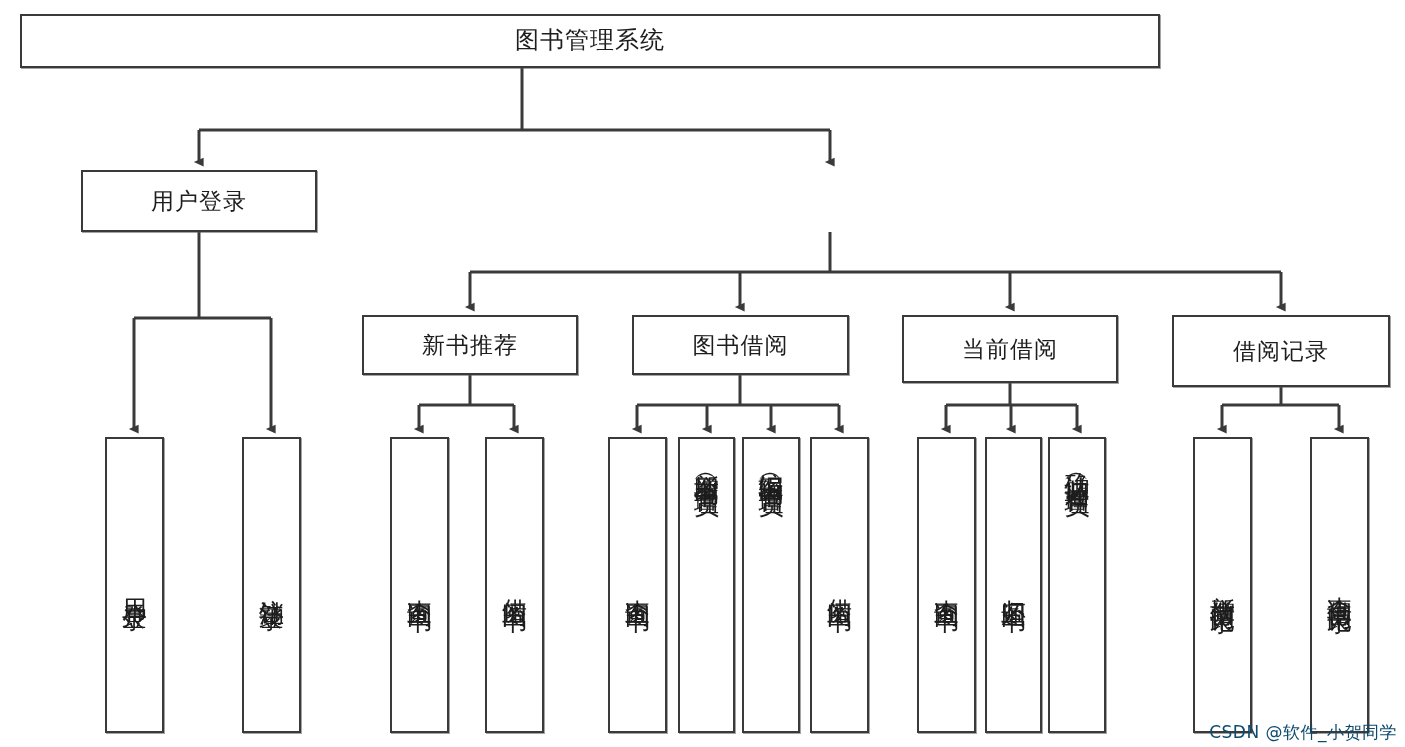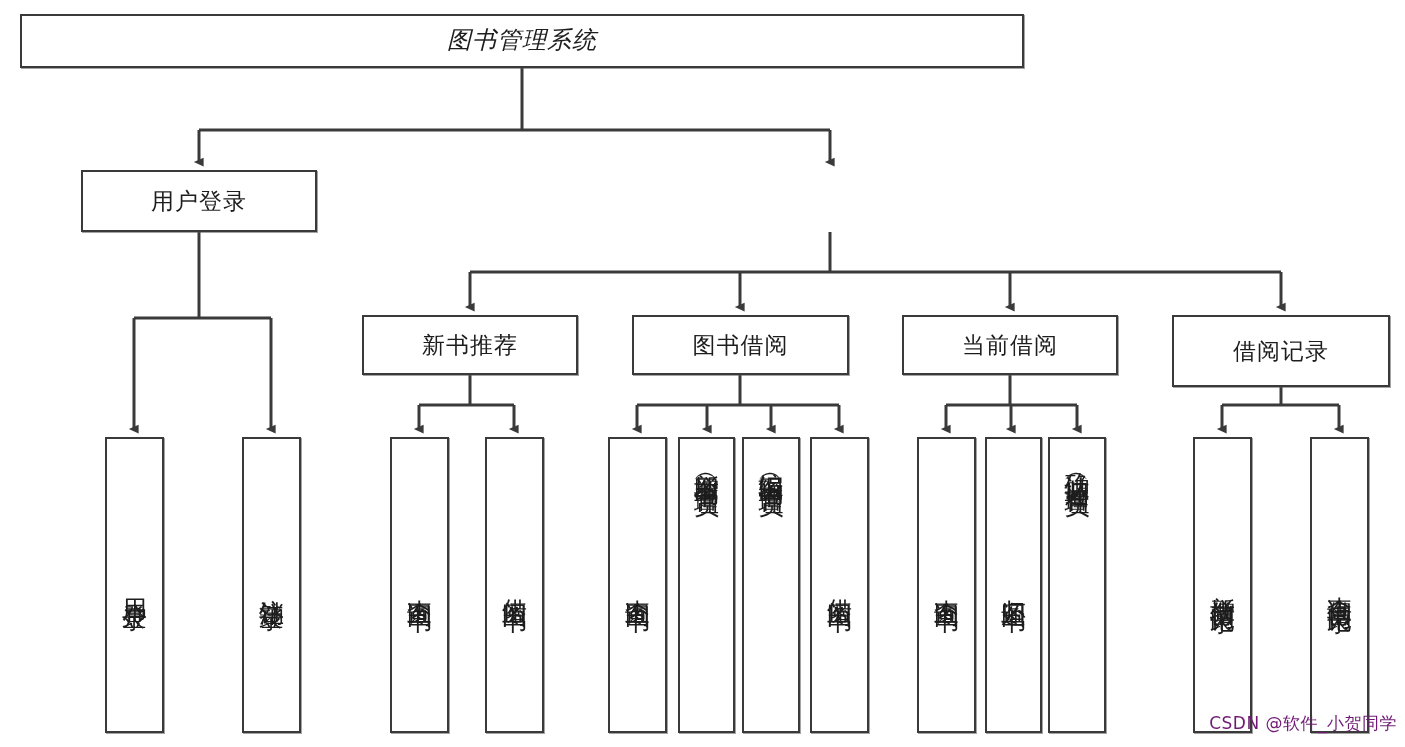--- a/index.html
+++ b/index.html
@@ -38,23 +38,23 @@
     text-orientation:upright;
     font-size:25px;
     letter-spacing:3px;
     line-height:1;
     white-space:pre;
   }
   .node.v.mid{align-items:center;padding-top:0;}
 
   #watermark{
     position:absolute;
-    right:8px;bottom:12px;
+    right:8px;bottom:3px;
     font-size:17px;
-    color:#701a75;
+    color:#0c4a6e;
     letter-spacing:.5px;
     white-space:nowrap;
   }
 </style>
 </head>
 <body>
 
 <div id="canvas">
 
   <svg class="edges" viewBox="0 0 1405 747">
@@ -100,35 +100,35 @@
       <path d="M1011,405 L1011,429" marker-end="url(#ar)"></path>
       <path d="M1077,405 L1077,429" marker-end="url(#ar)"></path>
 
       <path d="M1281,375 L1281,405"></path>
       <path d="M1222,405 L1339,405"></path>
       <path d="M1222,405 L1222,429" marker-end="url(#ar)"></path>
       <path d="M1339,405 L1339,429" marker-end="url(#ar)"></path>
     </g>
   </svg>
 
-  <div class="node root h" style="left:20px;top:14px;width:1004px;height:54px;font-style:italic;">
+  <div class="node root h" style="left:20px;top:14px;width:1140px;height:54px;">
     <span class="lbl">图书管理系统</span>
   </div>
 
   <div class="node h" style="left:81px;top:170px;width:236px;height:62px;">
     <span class="lbl">用户登录</span>
   </div>
 
   <div class="node h" style="left:632px;top:315px;width:217px;height:60px;">
     <span class="lbl">图书借阅</span>
   </div>
   <div class="node h" style="left:362px;top:315px;width:216px;height:60px;">
     <span class="lbl">新书推荐</span>
   </div>
-  <div class="node h" style="left:902px;top:315px;width:216px;height:60px;">
+  <div class="node h" style="left:902px;top:315px;width:216px;height:68px;">
     <span class="lbl">当前借阅</span>
   </div>
   <div class="node h" style="left:1172px;top:315px;width:218px;height:72px;">
     <span class="lbl">借阅记录</span>
   </div>
 
   <div class="node v mid" style="left:105px;top:437px;width:59px;height:296px;">
     <span class="lbl">用户登录</span>
   </div>
   <div class="node v mid" style="left:242px;top:437px;width:59px;height:296px;">

